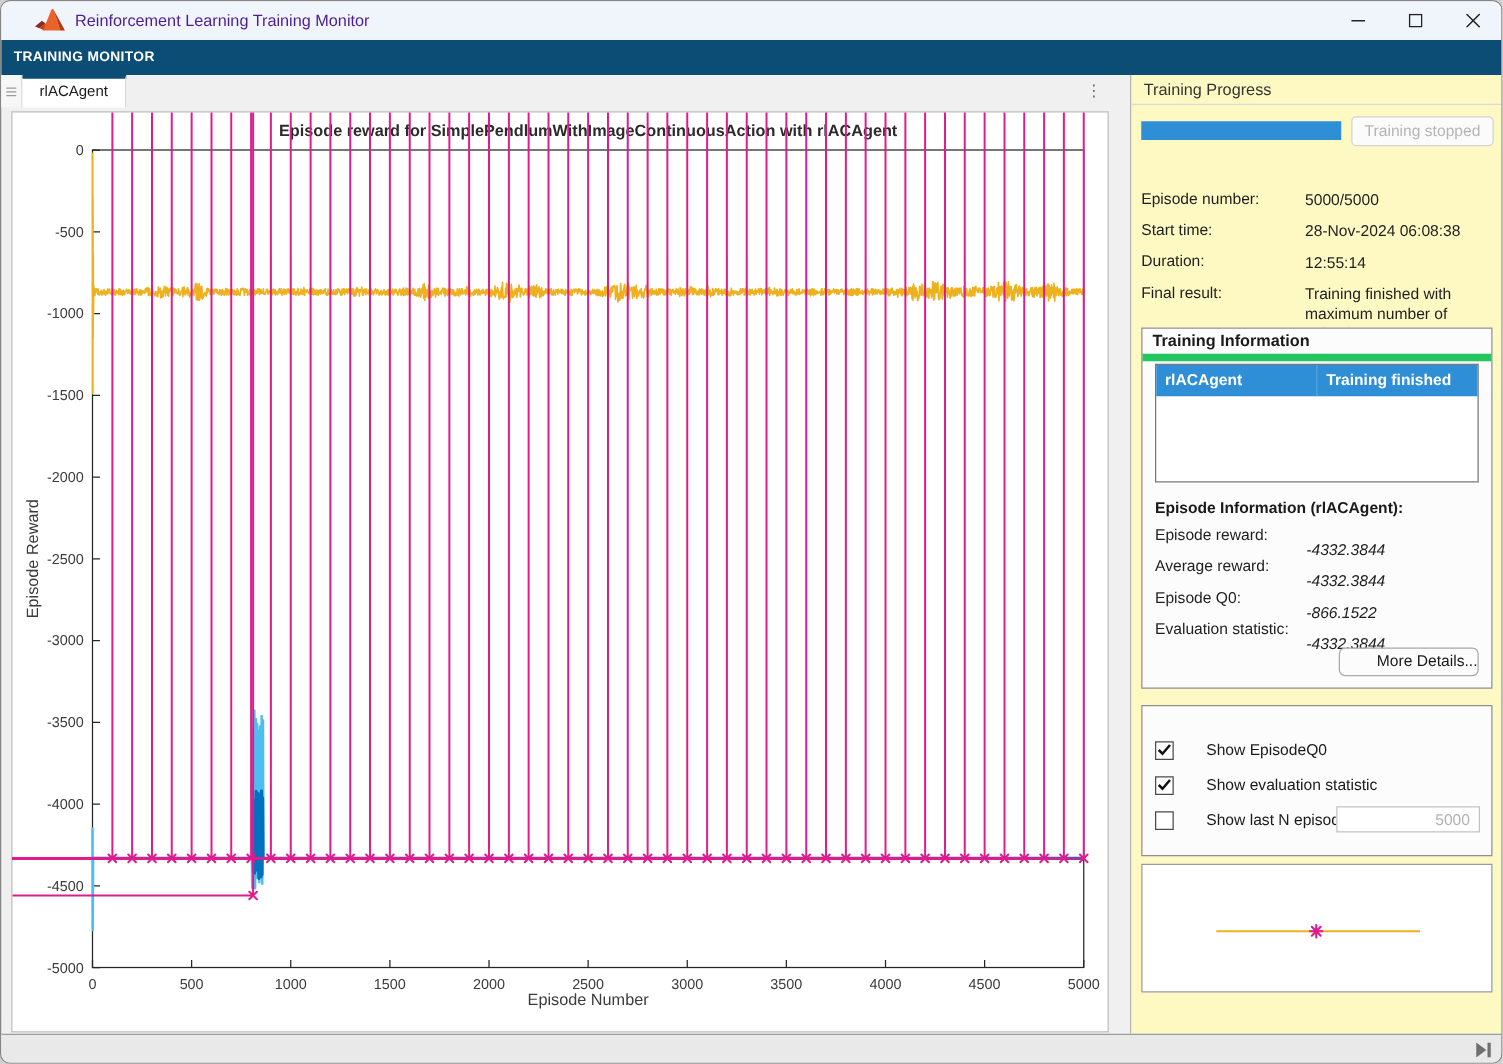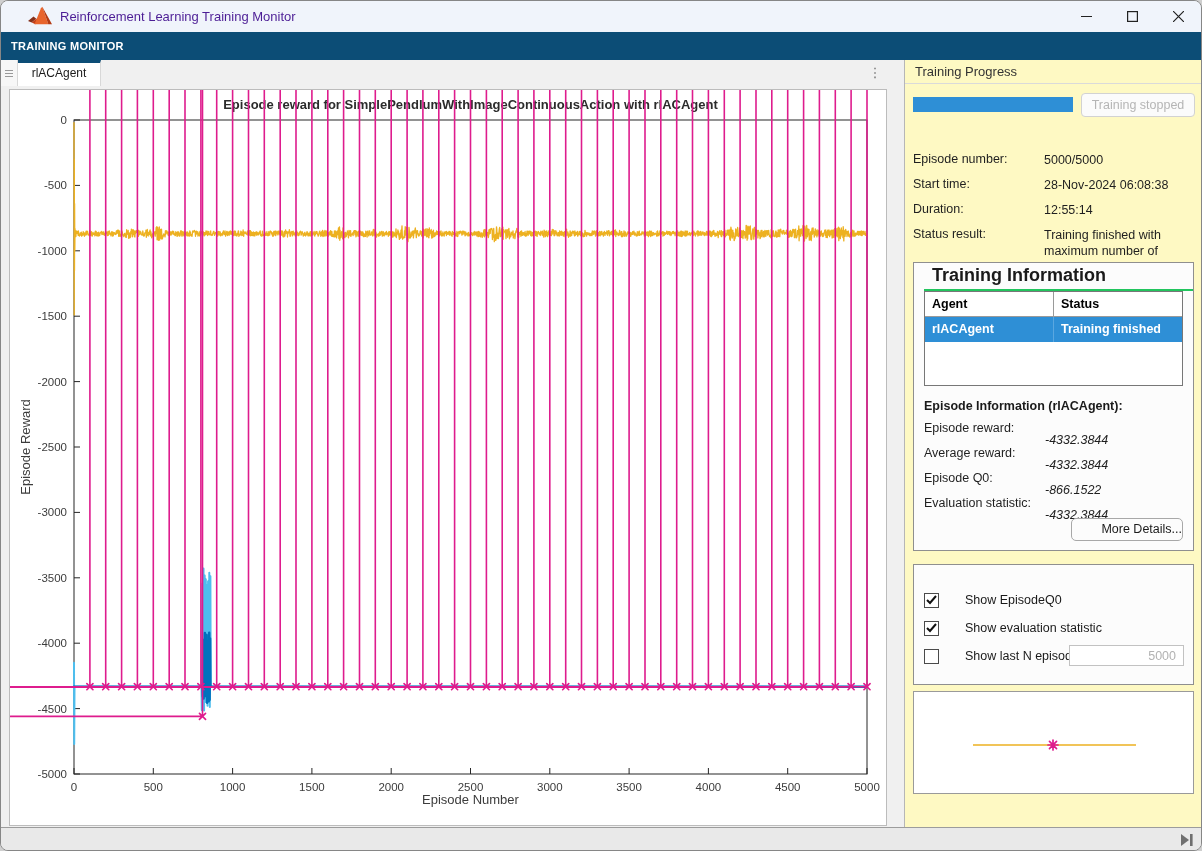--- a/index.html
+++ b/index.html
@@ -35,21 +35,21 @@
   .rpanel-header .kebab{position:absolute;right:4px;top:0;}
   .pbar{position:absolute;left:8px;top:37px;width:160px;height:15px;background:#e9e9e9;}
   .pbar .fill{height:100%;background:#2e8fd6;}
   .stop-btn{position:absolute;left:176px;top:33px;width:114px;height:24px;border:1px solid #d2d2d2;border-radius:4px;
             background:#fbfbfb;color:#b5b5b5;font-size:12.5px;text-align:center;line-height:22px;box-sizing:border-box;}
   .frow{position:absolute;font-size:12.5px;color:#1f1f1f;}
   .frow .lab{position:absolute;left:8px;top:0;width:125px;}
   .frow .val{position:absolute;left:139px;top:0;width:152px;line-height:16px;}
   
   .gbox{position:absolute;border:1px solid #8f8f8f;background:#fcfcfc;box-sizing:border-box;}
-  .gbox .gtitle{display:block;padding:2px 8px 3px 8px;font-size:18px;font-weight:bold;color:#1a1a1a;border-bottom:2px solid #22c55e;margin-left:10px;}
+  .gbox .gtitle{display:block;padding:2px 8px 3px 8px;font-size:13px;font-weight:bold;color:#1a1a1a;border-bottom:6px solid #22c55e;}
   
   .atable{position:absolute;left:10px;top:28px;width:259px;height:95px;border:1px solid #777;background:#fff;box-sizing:border-box;font-size:12.5px;}
   .atable .tr{display:flex;height:25px;line-height:25px;}
   .atable .hrow{border-bottom:1px solid #9a9a9a;font-weight:bold;height:24px;line-height:24px;}
   .atable .c1{width:128px;padding-left:7px;box-sizing:border-box;}
   .atable .c2{width:129px;padding-left:7px;border-left:1px solid #9a9a9a;box-sizing:border-box;}
   .atable .sel{background:#2e8fd6;color:#fff;font-weight:bold;}
   .atable .sel .c2{border-left-color:#5aa7e0;}
   .ep-title{position:absolute;left:10px;font-weight:bold;font-size:12.5px;color:#1a1a1a;}
   .erow{position:absolute;font-size:12.5px;color:#1f1f1f;}
@@ -243,31 +243,27 @@
     </div>
     <div class="frow" style="top:117px;">
       <span class="lab">Start time:</span>
       <span class="val">28-Nov-2024 06:08:38</span>
     </div>
     <div class="frow" style="top:142px;">
       <span class="lab">Duration:</span>
       <span class="val">12:55:14</span>
     </div>
     <div class="frow" style="top:167px;">
-      <span class="lab">Status result:</span>
+      <span class="lab">Final result:</span>
       <span class="val">Training finished with maximum number of episodes.</span>
     </div>
 
     <div class="gbox" style="left:8px;top:202px;width:281px;height:289px;">
       <span class="gtitle">Training Information</span>
       <div class="atable">
-        <div class="tr hrow">
-          <span class="c1">Agent</span>
-          <span class="c2">Status</span>
-        </div>
         <div class="tr sel">
           <span class="c1">rlACAgent</span>
           <span class="c2">Training finished</span>
         </div>
       </div>
       <span class="ep-title" style="top:136px;">Episode Information (rlACAgent):</span>
       <div class="erow" style="top:158px;">
         <span class="lab">Episode reward:</span>
         <span class="val">-4332.3844</span>
       </div>

